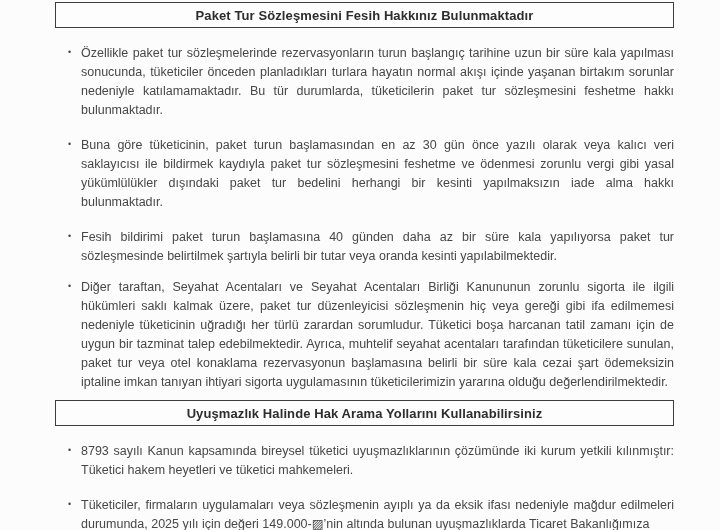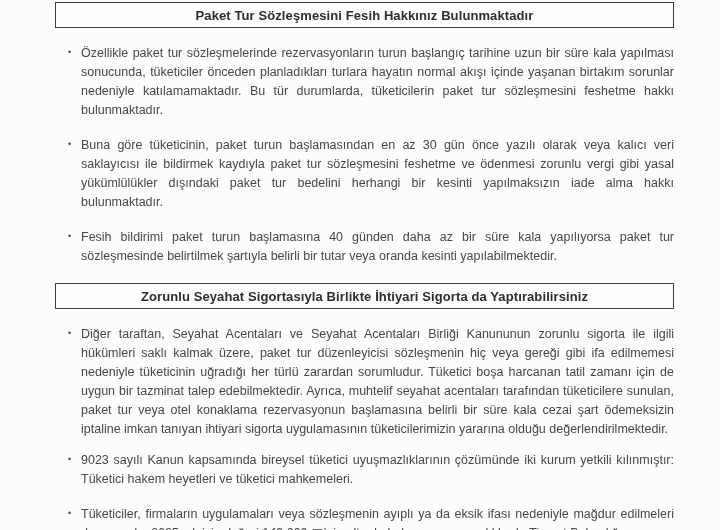--- a/index.html
+++ b/index.html
@@ -76,33 +76,33 @@
       <span class="dot">•</span>
       <p class="btext">Buna göre tüketicinin, paket turun başlamasından en az 30 gün önce yazılı olarak veya kalıcı veri saklayıcısı ile bildirmek kaydıyla paket tur sözleşmesini feshetme ve ödenmesi zorunlu vergi gibi yasal yükümlülükler dışındaki paket tur bedelini herhangi bir kesinti yapılmaksızın iade alma hakkı bulunmaktadır.</p>
     </div>
     <div class="bullet">
       <span class="dot">•</span>
       <p class="btext">Fesih bildirimi paket turun başlamasına 40 günden daha az bir süre kala yapılıyorsa paket tur sözleşmesinde belirtilmek şartıyla belirli bir tutar veya oranda kesinti yapılabilmektedir.</p>
     </div>
   </div>
 
   <div class="section section-2">
-    <div class="header-box">
-      <span class="htext">Zorunlu Seyahat Sigortasıyla Birlikte İhtiyari Sigorta da Yaptırabilirsiniz</span>
-    </div>
     <div class="bullet">
       <span class="dot">•</span>
       <p class="btext">Diğer taraftan, Seyahat Acentaları ve Seyahat Acentaları Birliği Kanununun zorunlu sigorta ile ilgili hükümleri saklı kalmak üzere, paket tur düzenleyicisi sözleşmenin hiç veya gereği gibi ifa edilmemesi nedeniyle tüketicinin uğradığı her türlü zarardan sorumludur. Tüketici boşa harcanan tatil zamanı için de uygun bir tazminat talep edebilmektedir. Ayrıca, muhtelif seyahat acentaları tarafından tüketicilere sunulan, paket tur veya otel konaklama rezervasyonun başlamasına belirli bir süre kala cezai şart ödemeksizin iptaline imkan tanıyan ihtiyari sigorta uygulamasının tüketicilerimizin yararına olduğu değerlendirilmektedir.</p>
     </div>
   </div>
 
   <div class="section section-3">
+    <div class="header-box">
+      <span class="htext">Uyuşmazlık Halinde Hak Arama Yollarını Kullanabilirsiniz</span>
+    </div>
     <div class="bullet">
       <span class="dot">•</span>
-      <p class="btext">9023 sayılı Kanun kapsamında bireysel tüketici uyuşmazlıklarının çözümünde iki kurum yetkili kılınmıştır: Tüketici hakem heyetleri ve tüketici mahkemeleri.</p>
+      <p class="btext">8793 sayılı Kanun kapsamında bireysel tüketici uyuşmazlıklarının çözümünde iki kurum yetkili kılınmıştır: Tüketici hakem heyetleri ve tüketici mahkemeleri.</p>
     </div>
     <div class="bullet">
       <span class="dot">•</span>
       <p class="btext">Tüketiciler, firmaların uygulamaları veya sözleşmenin ayıplı ya da eksik ifası nedeniyle mağdur edilmeleri durumunda, 2025 yılı için değeri 149.000-▨’nin altında bulunan uyuşmazlıklarda Ticaret Bakanlığımıza</p>
     </div>
   </div>
 
 </div>
 
 </body></html>

